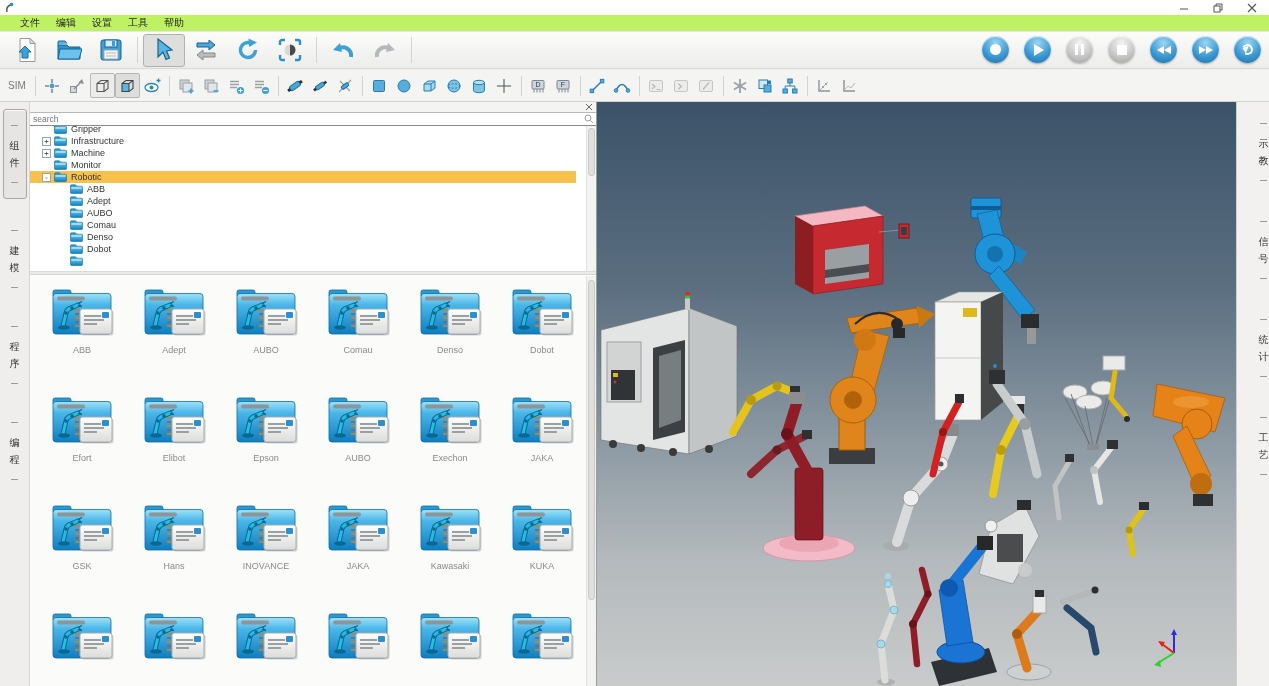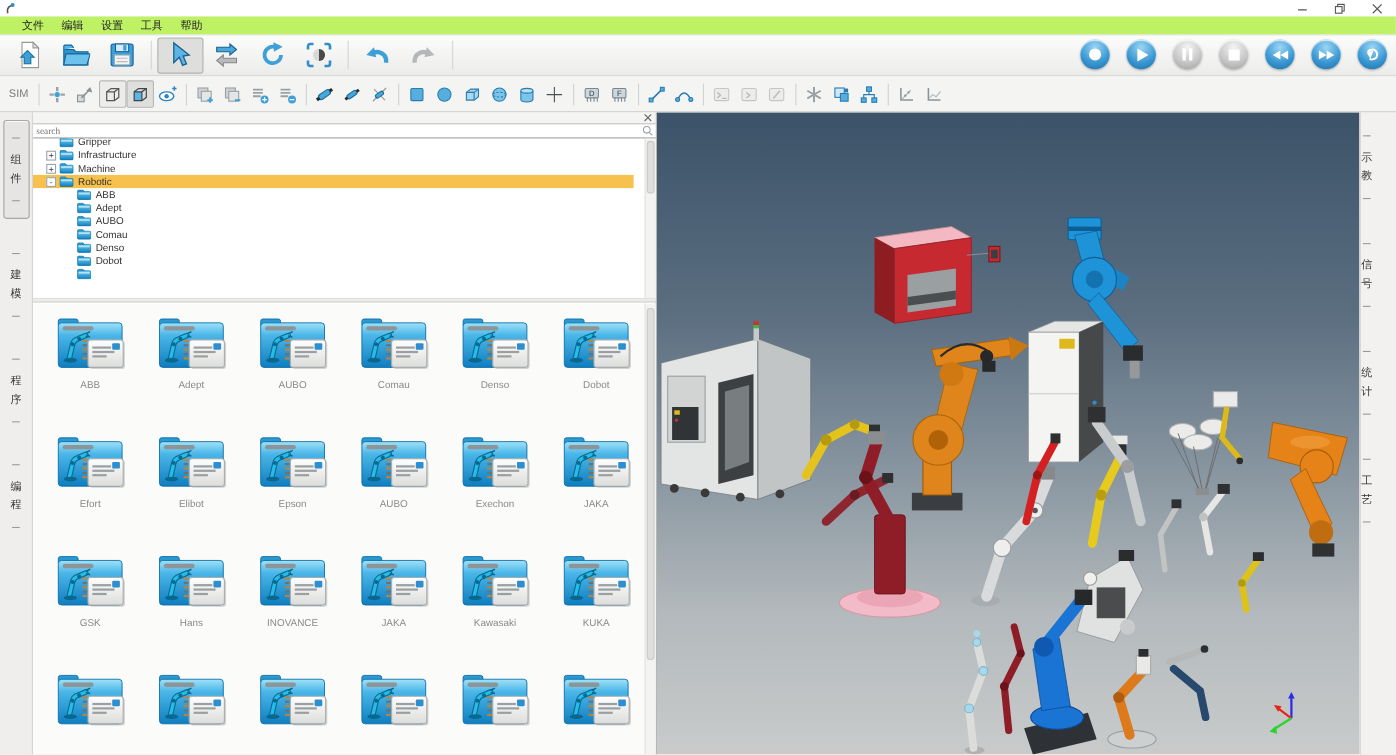--- a/index.html
+++ b/index.html
@@ -31,34 +31,34 @@
 .g-reset::after{content:"";position:absolute;left:-5px;top:-3px;border:4px solid transparent;border-right:5px solid #fff;transform:rotate(35deg)}
 
 .toolbar-sim{position:absolute;top:70px;left:0;right:0;height:32px;background:#f4f4f2;border-bottom:1px solid #d2d2d0;display:flex;align-items:center;padding-left:8px;gap:0;z-index:9}
 .sim-label{font-size:10px;color:#7a7a78;margin-right:5px}
 .sbtn{width:25px;height:25px;display:flex;align-items:center;justify-content:center;border-radius:2px;border:1px solid transparent;flex:none}
 .sbtn.framed{border:1px solid #b7b7b5;background:#ececea}
 .sbtn.active{background:#dededc}
 .sdiv{width:1px;height:20px;background:#d2d2d0;margin:0 4px;flex:none}
 
 .lstrip{position:absolute;left:0;top:102px;width:30px;bottom:0;background:#efeeec;border-right:1px solid #d6d5d3;display:flex;flex-direction:column;align-items:center;z-index:8}
-.rstrip{position:absolute;right:0;top:102px;width:33px;bottom:0;background:#f2f1ef;border-left:1px solid #cfcecc;display:flex;flex-direction:column;align-items:flex-start;z-index:8}
+.rstrip{position:absolute;right:0;top:102px;width:33px;bottom:0;background:#f2f1ef;border-left:1px solid #cfcecc;display:flex;flex-direction:column;align-items:flex-end;z-index:8}
 .vtab{display:flex;flex-direction:column;align-items:center;font-size:10px;color:#333;cursor:default}
 .vtab .vlabel{width:11px;word-break:break-all;line-height:17px;text-align:center;margin:4px 0}
 .vtab .dash{width:7px;height:1px;background:#9a9a98;margin:7px 0}
 .lstrip .vtab{margin-top:24px}
 .lstrip .vtab:nth-of-type(1){margin-top:7px;background:#e6e5e3;border:1px solid #a8a7a5;border-radius:3px;padding:8px 0;width:24px;box-shadow:inset 0 1px 0 rgba(255,255,255,.8)}
 .rstrip .vtab{margin-top:26px}
 .rstrip .vtab:nth-of-type(1){margin-top:14px}
 
 .cpanel{position:absolute;left:30px;top:102px;width:567px;bottom:0;background:#fff;border-right:1px solid #9a9a98;z-index:7}
 .panel-top{height:10px;background:#f4f4f2;position:relative}
 .close-x{position:absolute;right:2px;top:0;width:11px;height:10px;display:flex;align-items:center;justify-content:center}
 .searchrow{height:14px;border-top:1px solid #b8b8b6;border-bottom:1px solid #8a8a88;background:#fff;display:flex;align-items:center}
-.searchrow input{flex:1;border:none;outline:none;font-size:8.5px;color:#666;padding-left:3px;font-family:Liberation Serif, serif;background:transparent}
+.searchrow input{flex:1;border:none;outline:none;font-size:8.5px;color:#666;padding-left:3px;font-family:Liberation Sans, sans-serif;background:transparent}
 .mag{width:14px;display:flex;justify-content:center}
 .treewrap{height:146px;position:relative;background:#fff;overflow:hidden;border-bottom:1px solid #dcdcda}
 .tree{margin-top:-3px;margin-right:20px}
 .trow{height:12px;display:flex;align-items:center;font-size:9px;color:#333;padding-left:12px;white-space:nowrap}
 .trow.lvl1{padding-left:28px}
 .trow.selected{background:#f6c14d}
 .exp{width:9px;height:9px;border:1px solid #9aa4ac;background:#fff;font-size:7.5px;line-height:7px;text-align:center;color:#335;margin-right:3px;flex:none;font-family:"DejaVu Sans Mono",monospace}
 .exp:empty{border:none;background:transparent}
 .tficon{margin-right:4px;flex:none;display:flex}
 .vscroll{position:absolute;right:0;top:0;width:10px;bottom:0;background:#f3f3f1;border-left:1px solid #e2e2e0}
@@ -538,20 +538,31 @@
           <span class="tficon">
             <svg width="13" height="10">
               <path d="M0.5,3 v-1.2 a1,1 0 0 1 1,-1 h4 l1.5,1.7" fill="#35aadc" stroke="#0c6ca6" stroke-width="0.6"></path>
               <rect x="0.5" y="2.2" width="12" height="7.3" rx="1" fill="url(#tfg)" stroke="#0c6ca6" stroke-width="0.6"></rect>
               <rect x="1.5" y="3.2" width="10" height="1.6" fill="rgba(255,255,255,0.55)"></rect>
             </svg>
           </span>
           <span class="tlabel">Machine</span>
         </div>
 
+        <div class="trow">
+          <span class="exp"></span>
+          <span class="tficon">
+            <svg width="13" height="10">
+              <path d="M0.5,3 v-1.2 a1,1 0 0 1 1,-1 h4 l1.5,1.7" fill="#35aadc" stroke="#0c6ca6" stroke-width="0.6"></path>
+              <rect x="0.5" y="2.2" width="12" height="7.3" rx="1" fill="url(#tfg)" stroke="#0c6ca6" stroke-width="0.6"></rect>
+              <rect x="1.5" y="3.2" width="10" height="1.6" fill="rgba(255,255,255,0.55)"></rect>
+            </svg>
+          </span>
+          <span class="tlabel">Monitor</span>
+        </div>
 
 
         <div class="trow selected">
           <span class="exp">-</span>
           <span class="tficon">
             <svg width="13" height="10">
               <path d="M0.5,3 v-1.2 a1,1 0 0 1 1,-1 h4 l1.5,1.7" fill="#35aadc" stroke="#0c6ca6" stroke-width="0.6"></path>
               <rect x="0.5" y="2.2" width="12" height="7.3" rx="1" fill="url(#tfg)" stroke="#0c6ca6" stroke-width="0.6"></rect>
               <rect x="1.5" y="3.2" width="10" height="1.6" fill="rgba(255,255,255,0.55)"></rect>
             </svg>

